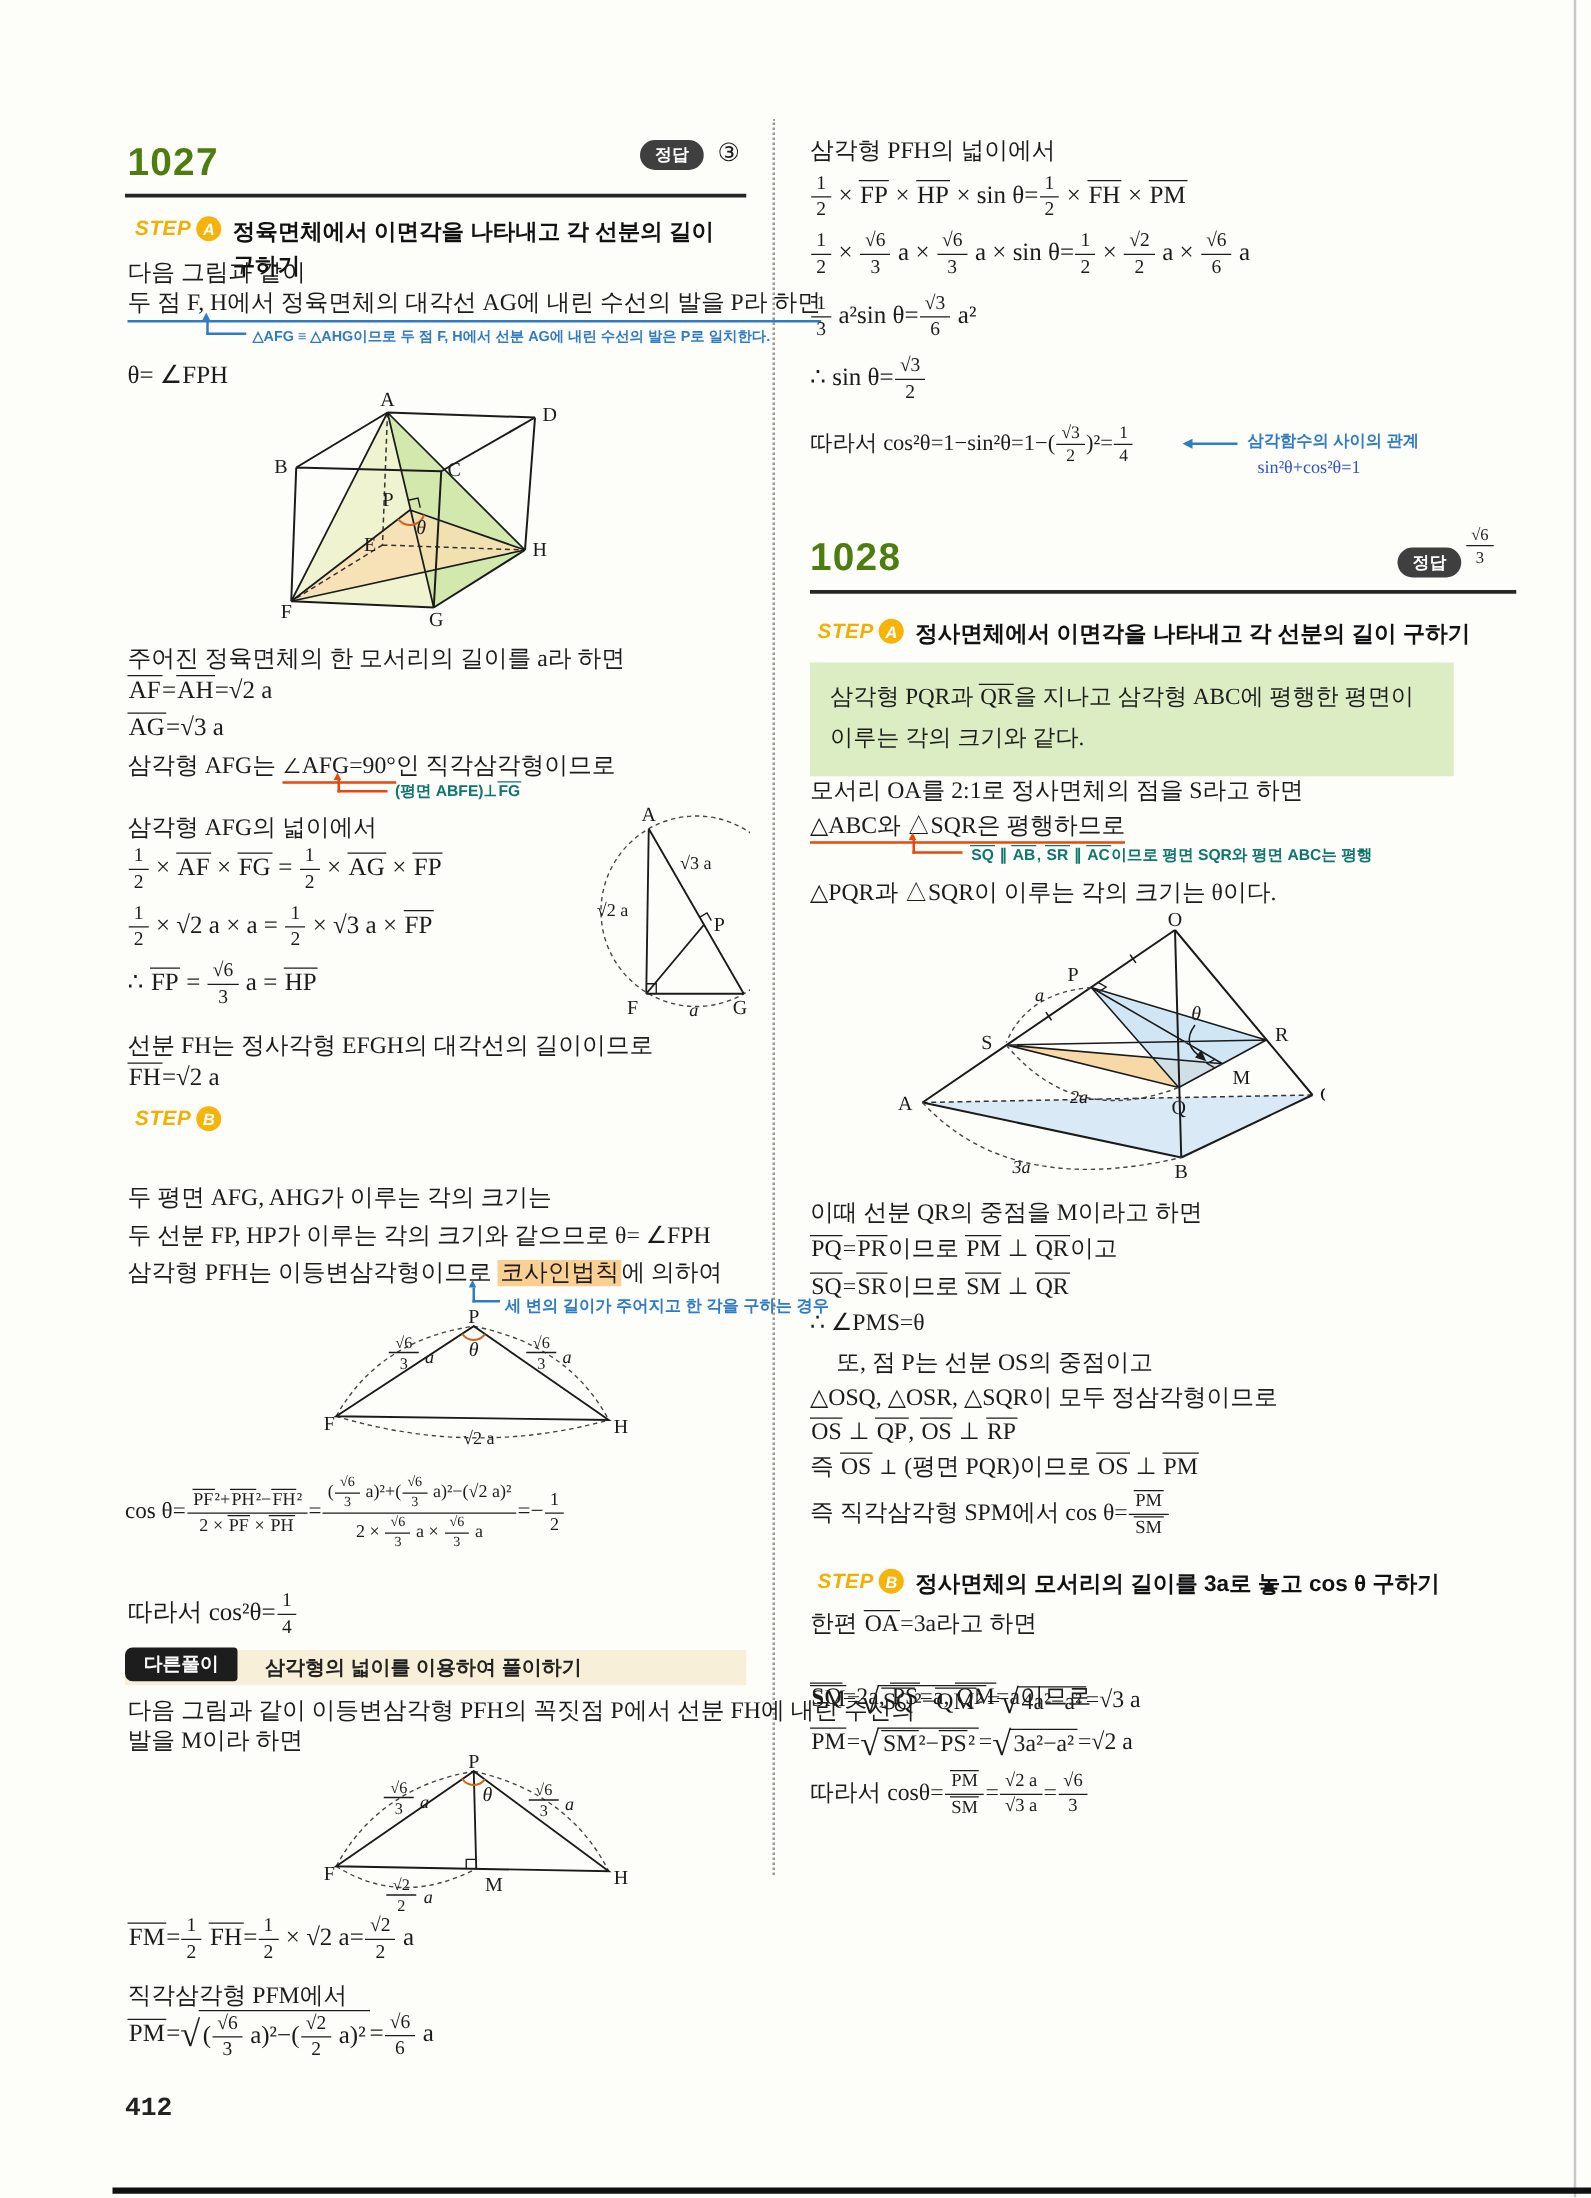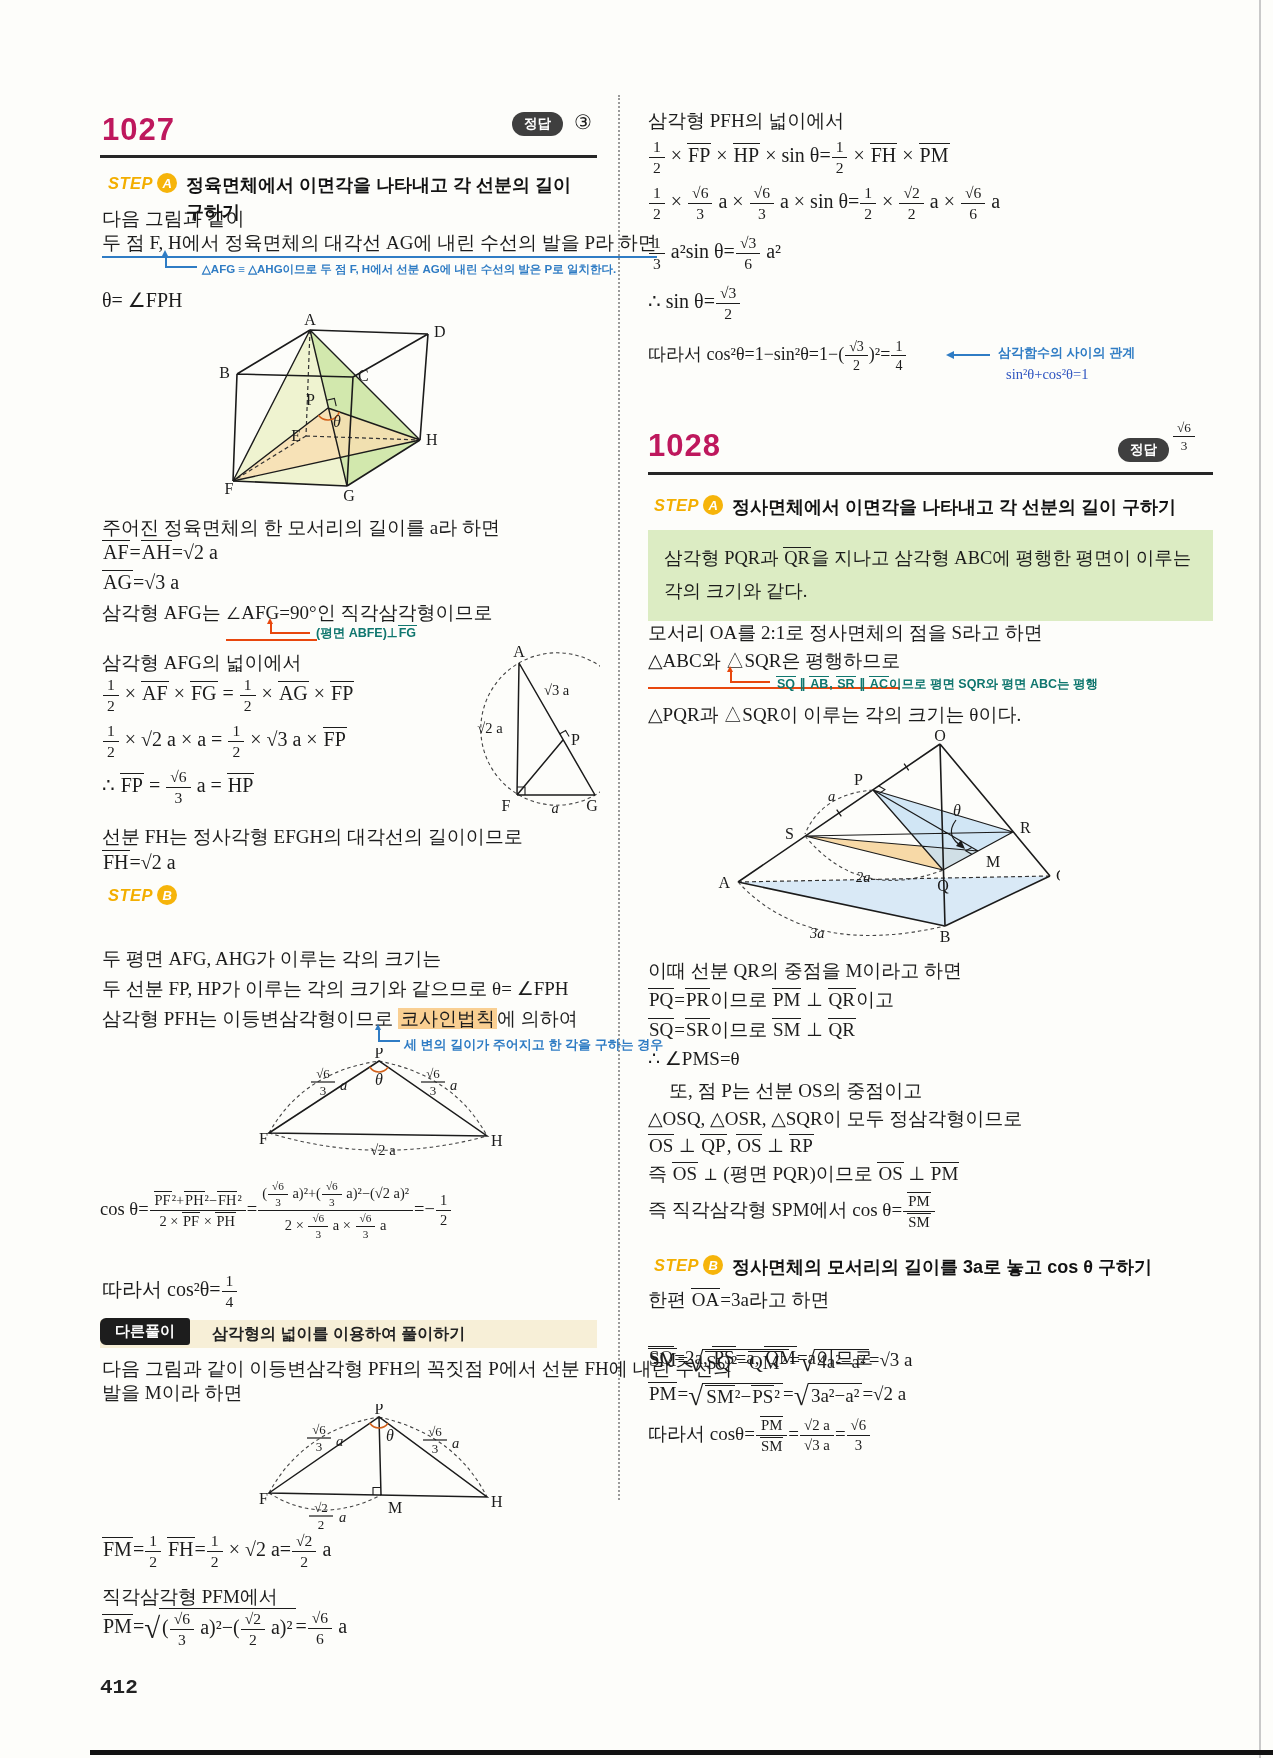--- a/index.html
+++ b/index.html
@@ -1,30 +1,30 @@
 <!DOCTYPE html>
 <html><head>
 <meta charset="utf-8">
 <style>
   *{margin:0;padding:0;box-sizing:border-box}
   html,body{width:1273px;height:1758px}
   body{position:relative;background:#fdfdfa;font-family:"Liberation Serif",serif;color:#1c1c1c;overflow:hidden}
   .ln{position:absolute;white-space:nowrap;font-size:19px;line-height:1.35}
   .fm{position:absolute;white-space:nowrap;font-size:20px;line-height:1.2}
-  .pnum{position:absolute;font-family:"Liberation Sans",sans-serif;font-weight:800;font-size:31px;color:#be185d;letter-spacing:1px}
+  .pnum{position:absolute;font-family:"Liberation Sans",sans-serif;font-weight:800;font-size:31px;color:#4d7c0f;letter-spacing:1px}
   .hrule{position:absolute;height:2.5px;background:#262626}
   .ansbadge{position:absolute;background:#3f3f3f;color:#fff;font-family:"Liberation Sans",sans-serif;font-size:13.5px;font-weight:bold;padding:3px 12px;border-radius:12px}
   .ansval{position:absolute;font-size:20px}
   .steprow{position:absolute;display:flex;gap:9px;align-items:flex-start}
   .steptag{display:flex;gap:4px;align-items:center;flex:0 0 auto;padding-top:1px}
   .step-word{color:#f3ae00;font-family:"Liberation Sans",sans-serif;font-weight:bold;font-style:italic;font-size:16.5px;letter-spacing:.5px}
   .step-circ{width:20px;height:20px;border-radius:50%;background:#f6b40a;color:#fff;font-family:"Liberation Sans",sans-serif;font-style:italic;font-weight:bold;font-size:13px;display:flex;align-items:center;justify-content:center}
   .stitle{font-family:"Liberation Sans",sans-serif;font-weight:bold;font-size:18px;line-height:1.5;color:#121212}
   .ul-blue{border-bottom:2.4px solid #2f7cc4;padding-bottom:3px}
-  .ul-red{border-bottom:2.4px solid #e8470d;padding-bottom:16px}
+  .ul-red{border-bottom:2.4px solid #e8470d;padding-bottom:2px}
   .note-blue{position:absolute;color:#2f7cc4;font-family:"Liberation Sans",sans-serif;font-weight:bold;font-size:11.5px;white-space:nowrap}
   .note-red{position:absolute;color:#0f766e;font-family:"Liberation Sans",sans-serif;font-weight:bold;font-size:12.5px;white-space:nowrap}
   .lconn{position:absolute;border-left:2px solid;border-bottom:2px solid}
   .lconn.blue{border-color:#2f7cc4}
   .lconn.red{border-color:#e8470d}
   .lconn::before{content:"";position:absolute;top:-6px;left:-4.6px;border-left:3.5px solid transparent;border-right:3.5px solid transparent;border-bottom:6px solid}
   .lconn.blue::before{border-bottom-color:#2f7cc4}
   .lconn.red::before{border-bottom-color:#e8470d}
   .hl-orange{background:#f9cf92;padding:0 2px}
   .greenbox{position:absolute;background:#dcecc3;padding:12px 16px;font-size:18.5px;line-height:1.8;white-space:normal}
@@ -249,21 +249,21 @@
 <div class="fm" style="left:1172px;top:420px;font-size:17px"><span class="fr"><span class="n">√6</span><span class="d">3</span></span></div>
 
 <div class="steprow" style="left:654px;top:494px;width:560px">
   <span class="steptag">
     <span class="step-word">STEP</span>
     <span class="step-circ">A</span>
   </span>
   <span class="stitle">정사면체에서 이면각을 나타내고 각 선분의 길이 구하기</span>
 </div>
 
-<div class="greenbox" style="left:648px;top:530px;width:565px">삼각형 PQR과 <span class="ov">QR</span>을 지나고 삼각형 ABC에 평행한 평면이 이루는 각의 크기와 같다.</div>
+<div class="greenbox" style="left:648px;top:530px;width:515px">삼각형 PQR과 <span class="ov">QR</span>을 지나고 삼각형 ABC에 평행한 평면이 이루는 각의 크기와 같다.</div>
 
 <div class="ln" style="left:648px;top:620px">모서리 OA를 2:1로 정사면체의 점을 S라고 하면</div>
 <div class="ln" style="left:648px;top:648px"><span class="ul-red">△ABC와 △SQR은 평행하므로</span></div>
 <div class="lconn red" style="left:730px;top:672px;width:40px;height:11px"></div>
 <div class="note-red" style="left:776px;top:676px"><span class="ov">SQ</span> ∥ <span class="ov">AB</span>, <span class="ov">SR</span> ∥ <span class="ov">AC</span>이므로 평면 SQR와 평면 ABC는 평행</div>
 <div class="ln" style="left:648px;top:702px">△PQR과 △SQR이 이루는 각의 크기는 θ이다.</div>
 
 <svg style="left:700px;top:730px" width="360" height="215" viewBox="0 0 360 215">
   <polygon points="38,152 245,196 350,146" fill="#cfe4f5" opacity="0.8"></polygon>
   <polygon points="105,106 243,140 278,121" fill="#f7d7a2" opacity="0.95"></polygon>

